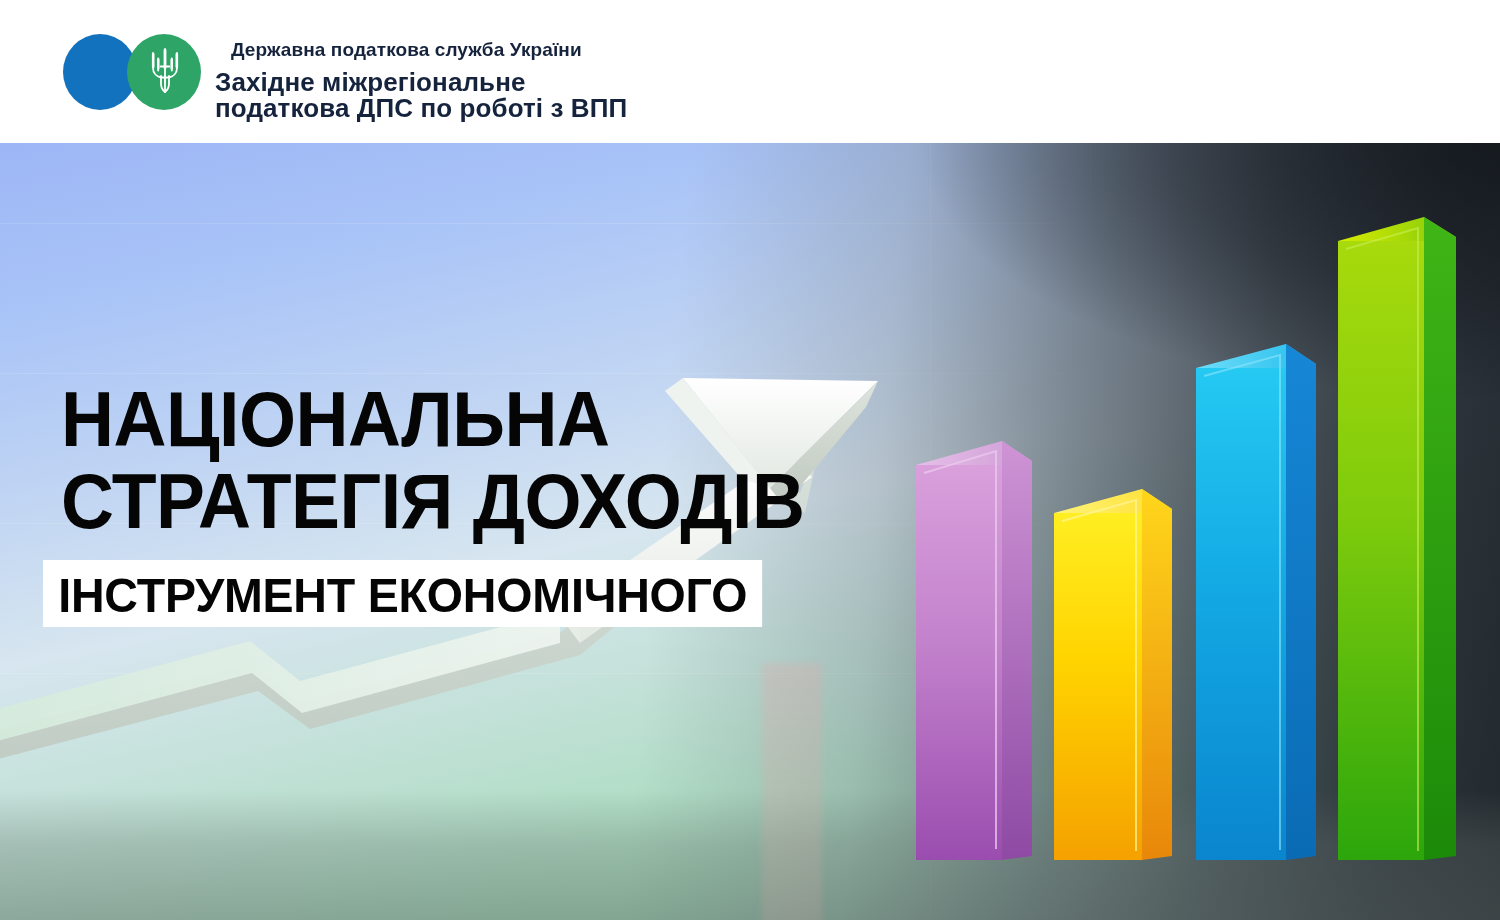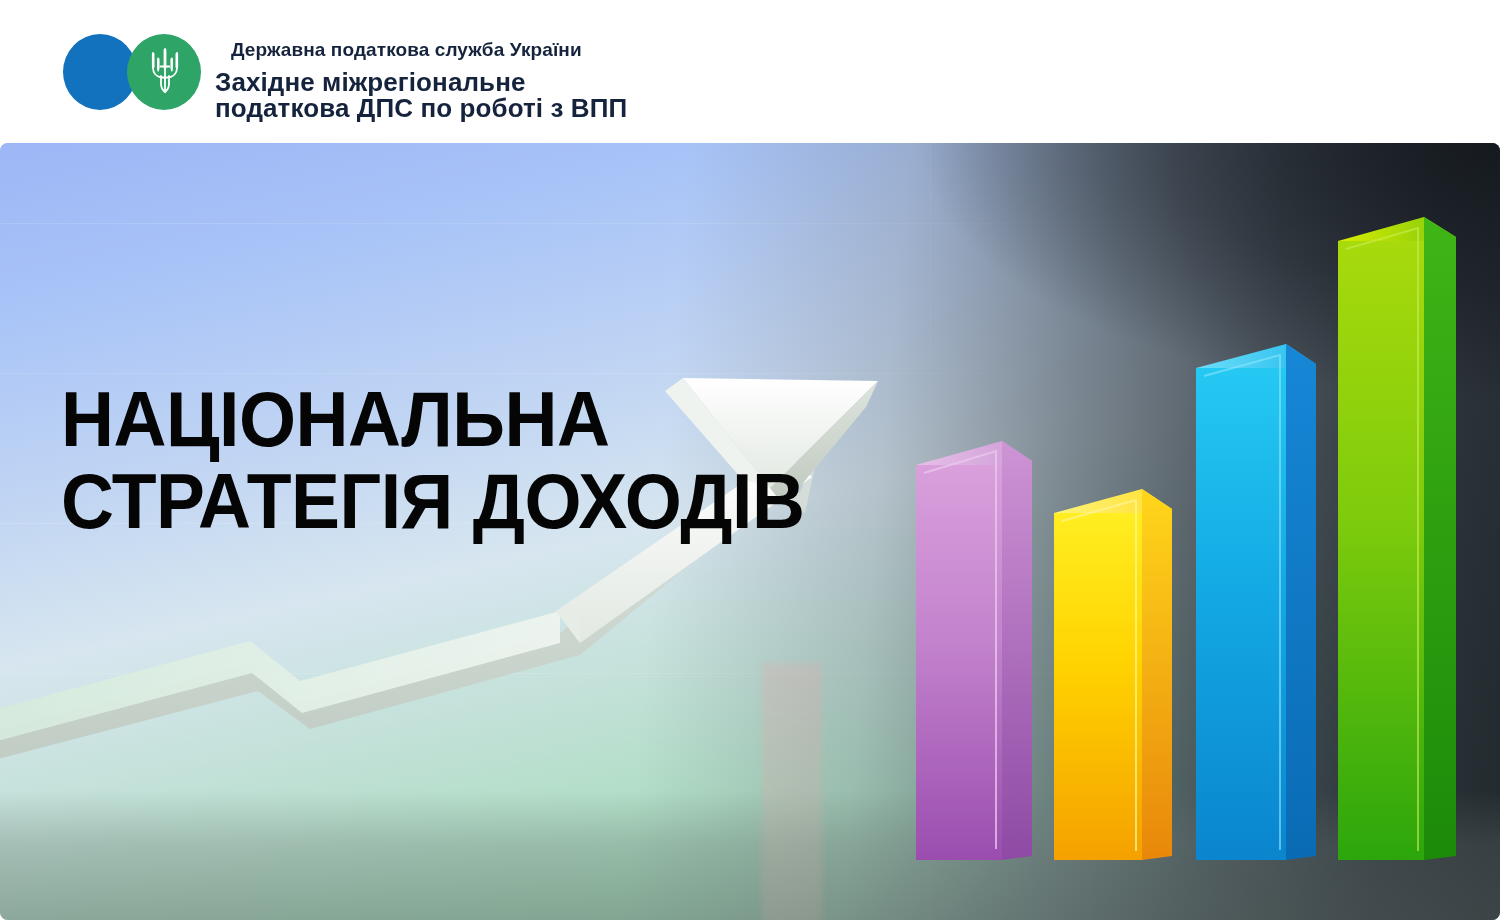--- a/index.html
+++ b/index.html
@@ -26,21 +26,20 @@
     color:#15233C;font-weight:bold;letter-spacing:.1px;
     font-family:"Liberation Sans", sans-serif;
   }
   .header-line.l1{font-size:19px;line-height:27px;margin-bottom:7px;margin-left:16px;}
   .header-line.l2{font-size:26px;line-height:25.5px;}
 
   
   .banner{
     position:absolute;left:0;top:143px;width:1500px;height:777px;overflow:hidden;
     background:#c4b5fd;
-    border-radius:8px;
   }
   .bg-base{
     position:absolute;inset:0;
     background:
       linear-gradient(168deg,#9db6f6 0%, #a9c4f7 16%, #c2d6f3 34%, #d7e6ef 48%, #bfe0d4 64%, #a5dcba 80%, #95d6ae 100%);
   }
   
   .bg-grey{
     position:absolute;inset:0;
     background:linear-gradient(95deg,
@@ -278,16 +277,17 @@
         </g>
       </svg>
     </div>
 
     <div class="headline">
       <span class="ln">НАЦІОНАЛЬНА</span>
       <span class="ln">СТРАТЕГІЯ ДОХОДІВ</span>
     </div>
 
     <div class="sub">
+      <span class="rowwrap"><span class="row r1">ІНСТРУМЕНТ ЕКОНОМІЧНОГО</span></span>
     </div>
 
   </div>
 </div>
 
 </body></html>

